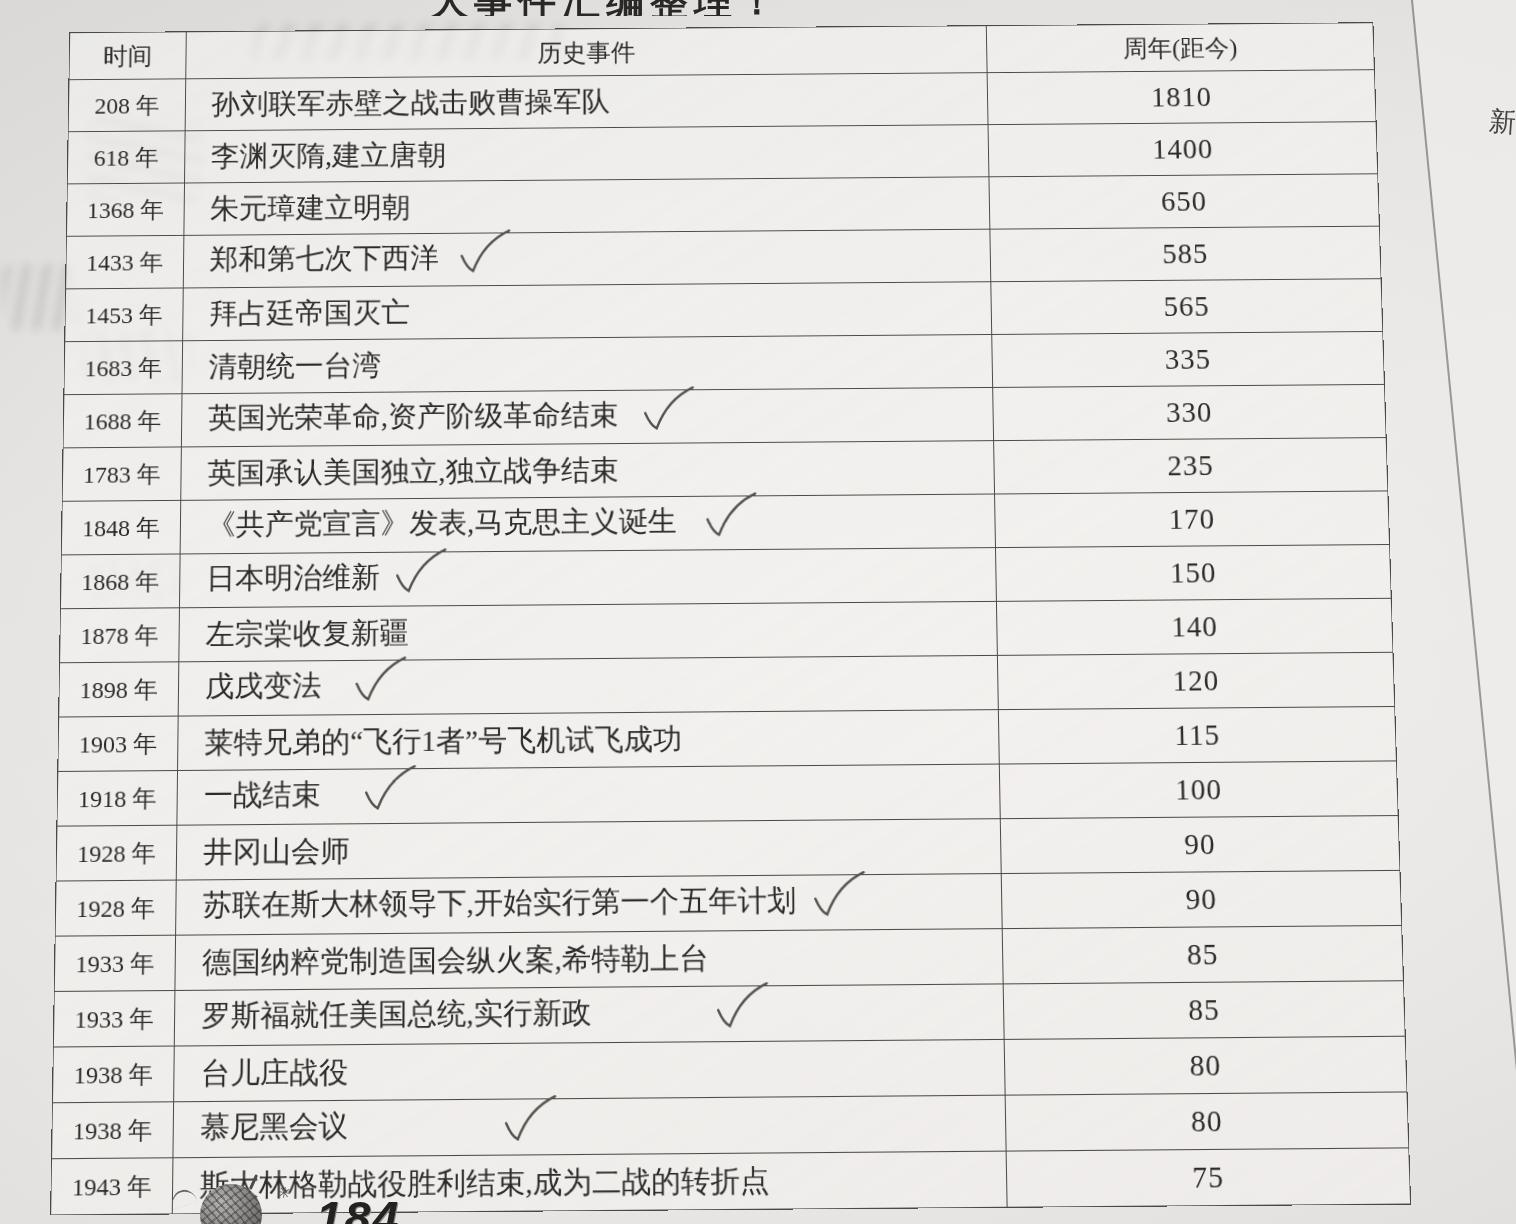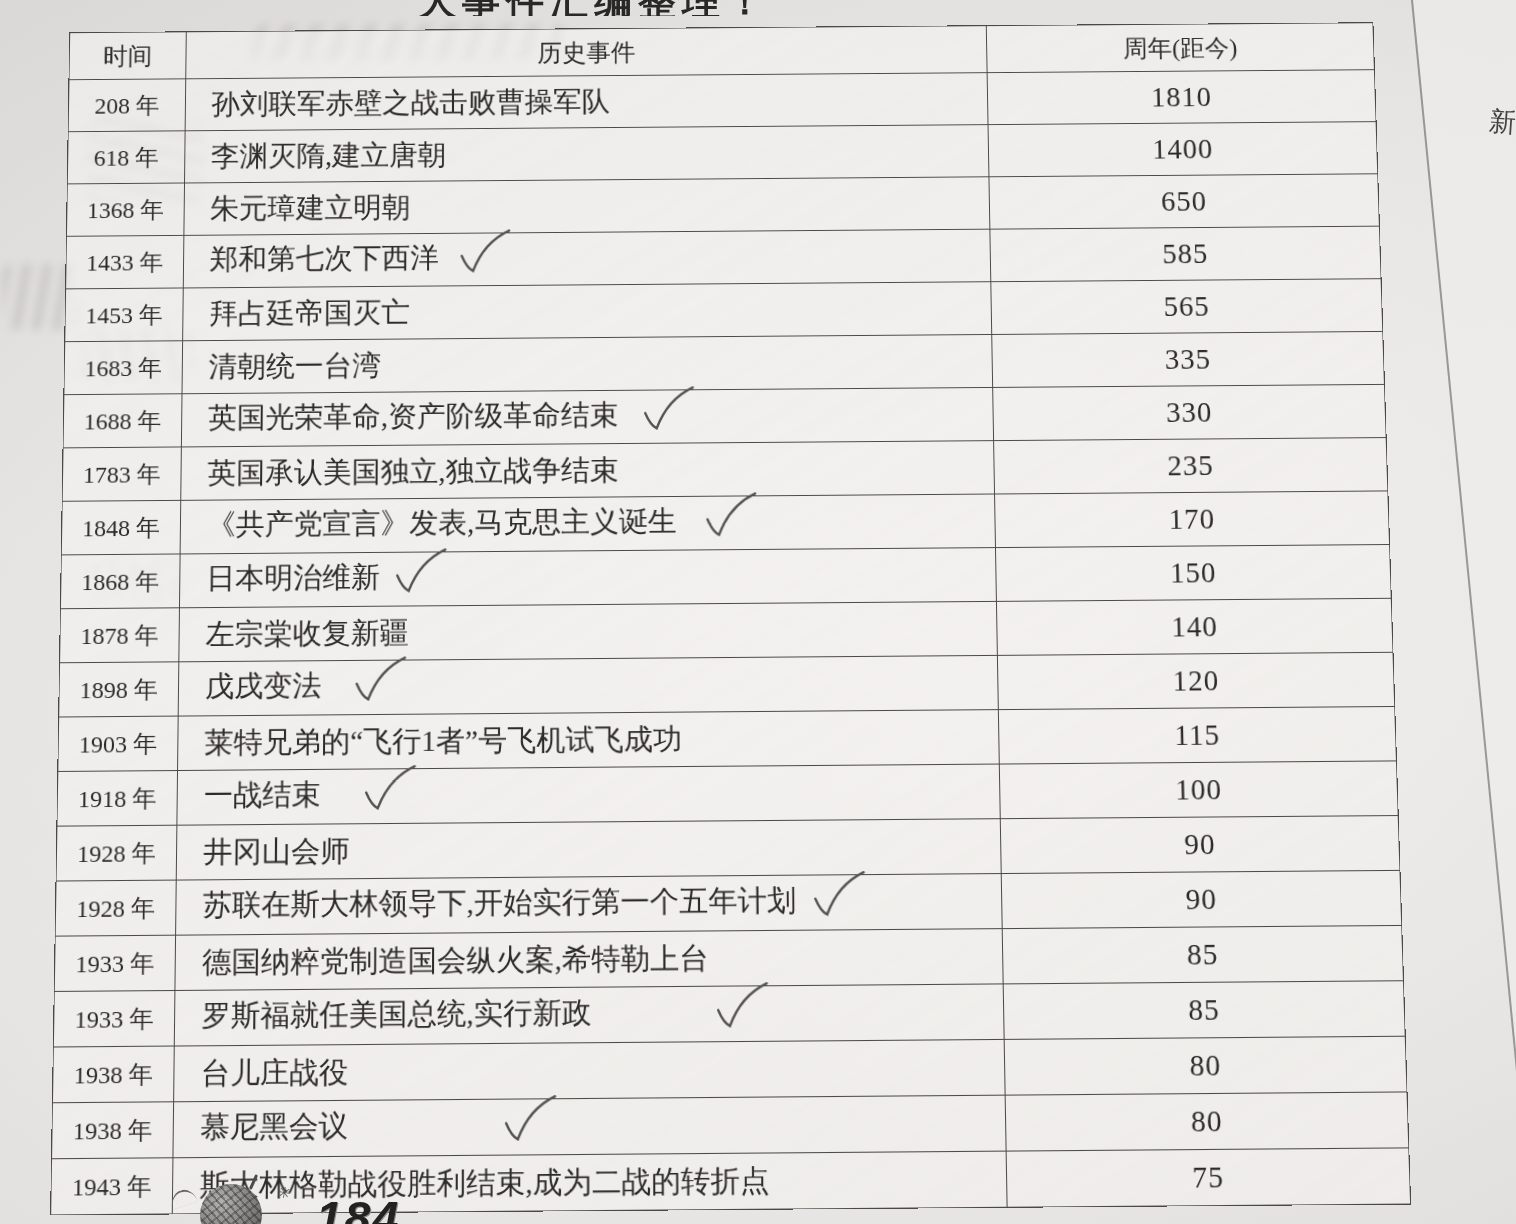--- a/index.html
+++ b/index.html
@@ -9,21 +9,21 @@
     background:#e4e2e0;
   }
   .page{
     position:relative;width:1516px;height:1224px;overflow:hidden;
     background:
       radial-gradient(120% 90% at 62% 55%, rgba(242,241,239,.9) 0%, rgba(232,230,228,.6) 55%, rgba(214,212,210,.9) 100%),
       linear-gradient(150deg,#d5d3d1 0%,#e2e0de 28%,#eae8e6 58%,#e3e1df 82%,#dbd9d7 100%);
   }
   
   .top-cutoff{
-    position:absolute;left:418px;top:0;width:460px;height:16px;overflow:hidden;
+    position:absolute;left:430px;top:0;width:460px;height:16px;overflow:hidden;
     color:#2a2826;font-weight:bold;
   }
   .top-cutoff span{display:inline-block;font-size:38px;line-height:40px;margin-top:-26px;letter-spacing:6px;}
   
   .edge-line{
     position:absolute;left:1471px;top:-28px;width:2px;height:1280px;
     background:#7e7c7a;transform:rotate(-5.6deg);opacity:.75;
   }
   .edge-region{
     position:absolute;left:0;top:0;width:1516px;height:1224px;

